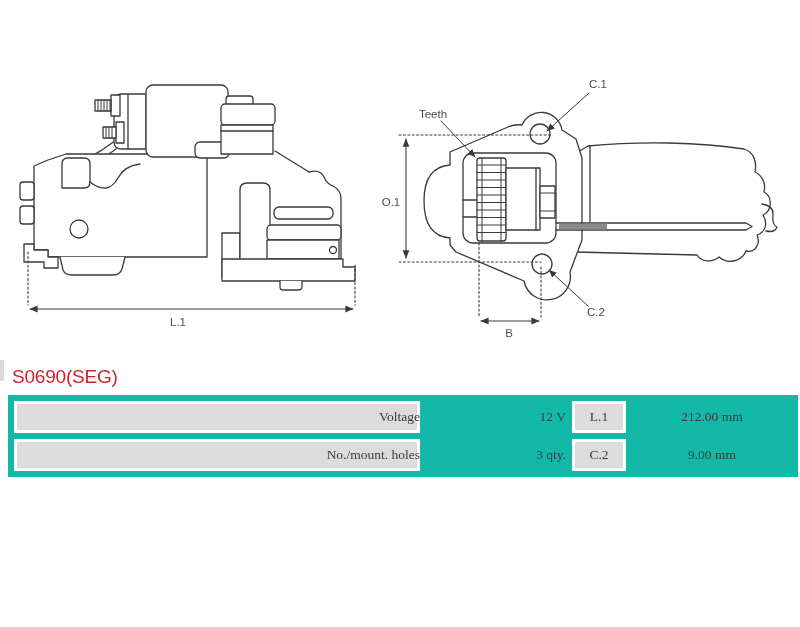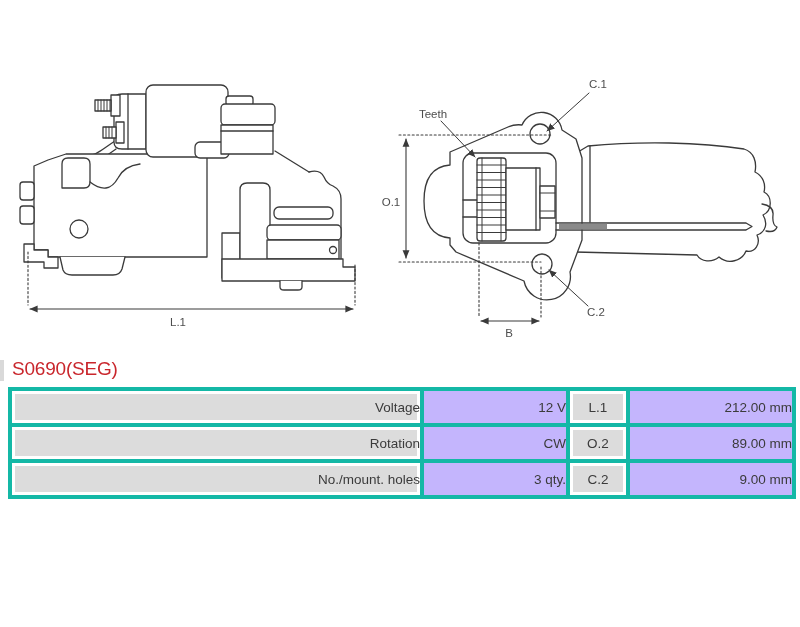--- a/index.html
+++ b/index.html
@@ -15,51 +15,52 @@
 
   .diagram-wrap { position: relative; width: 800px; height: 356px; }
   .diagram-wrap svg { display: block; }
 
   .edge-artifact {
     position: absolute; left: 0; top: 360px; width: 4px; height: 21px;
     background: #d9d9d9;
   }
 
   .part-title {
-    margin: 2px 0 7px 12px;
+    margin: 10px 0 7px 12px;
     font-size: 19px;
     line-height: 22px;
     color: #c9262c;
     letter-spacing: -0.2px;
   }
 
   table.spec {
     width: 784px;
     margin-left: 8px;
     border-collapse: collapse;
     table-layout: fixed;
     font-size: 13.5px;
     color: #3b3b3b;
   }
   table.spec td {
-    border: 4px solid #14b8a6;
+    border: 6px solid #14b8a6;
     height: 32px;
     padding: 0;
     white-space: nowrap;
     overflow: hidden;
+    font-family: Liberation Serif, serif;
   }
   td.cell-gray {
     background: #dcdcdc;
     box-shadow: inset 0 0 0 3px #ffffff;
   }
-  td.cell-white { background: #c4b5fd; }
+  td.cell-white { background: #14b8a6; }
   td.c-label  { text-align: right; padding-right: 12px; }
   td.c-val    { text-align: right; padding-right: 13px; }
   td.c-code   { text-align: center; }
-  td.c-val2   { text-align: right; padding-right: 11px; }
+  td.c-val2   { text-align: center; padding-right: 11px; }
 
   .draw-label {
     font-family: "Liberation Sans", sans-serif;
     font-size: 11.5px;
     fill: #4d4d4d;
   }
 </style>
 </head>
 <body>
 
@@ -200,26 +201,20 @@
         <col style="width:166px">
     </colgroup>
     <tbody>
       <tr>
         <td class="cell-gray c-label">Voltage</td>
         <td class="cell-white c-val">12 V</td>
         <td class="cell-gray c-code">L.1</td>
         <td class="cell-white c-val2">212.00 mm</td>
       </tr>
       <tr>
-        <td class="cell-gray c-label">Rotation</td>
-        <td class="cell-white c-val">CW</td>
-        <td class="cell-gray c-code">O.2</td>
-        <td class="cell-white c-val2">89.00 mm</td>
-      </tr>
-      <tr>
         <td class="cell-gray c-label">No./mount. holes</td>
         <td class="cell-white c-val">3 qty.</td>
         <td class="cell-gray c-code">C.2</td>
         <td class="cell-white c-val2">9.00 mm</td>
       </tr>
     </tbody>
   </table>
 
 </div>
 

